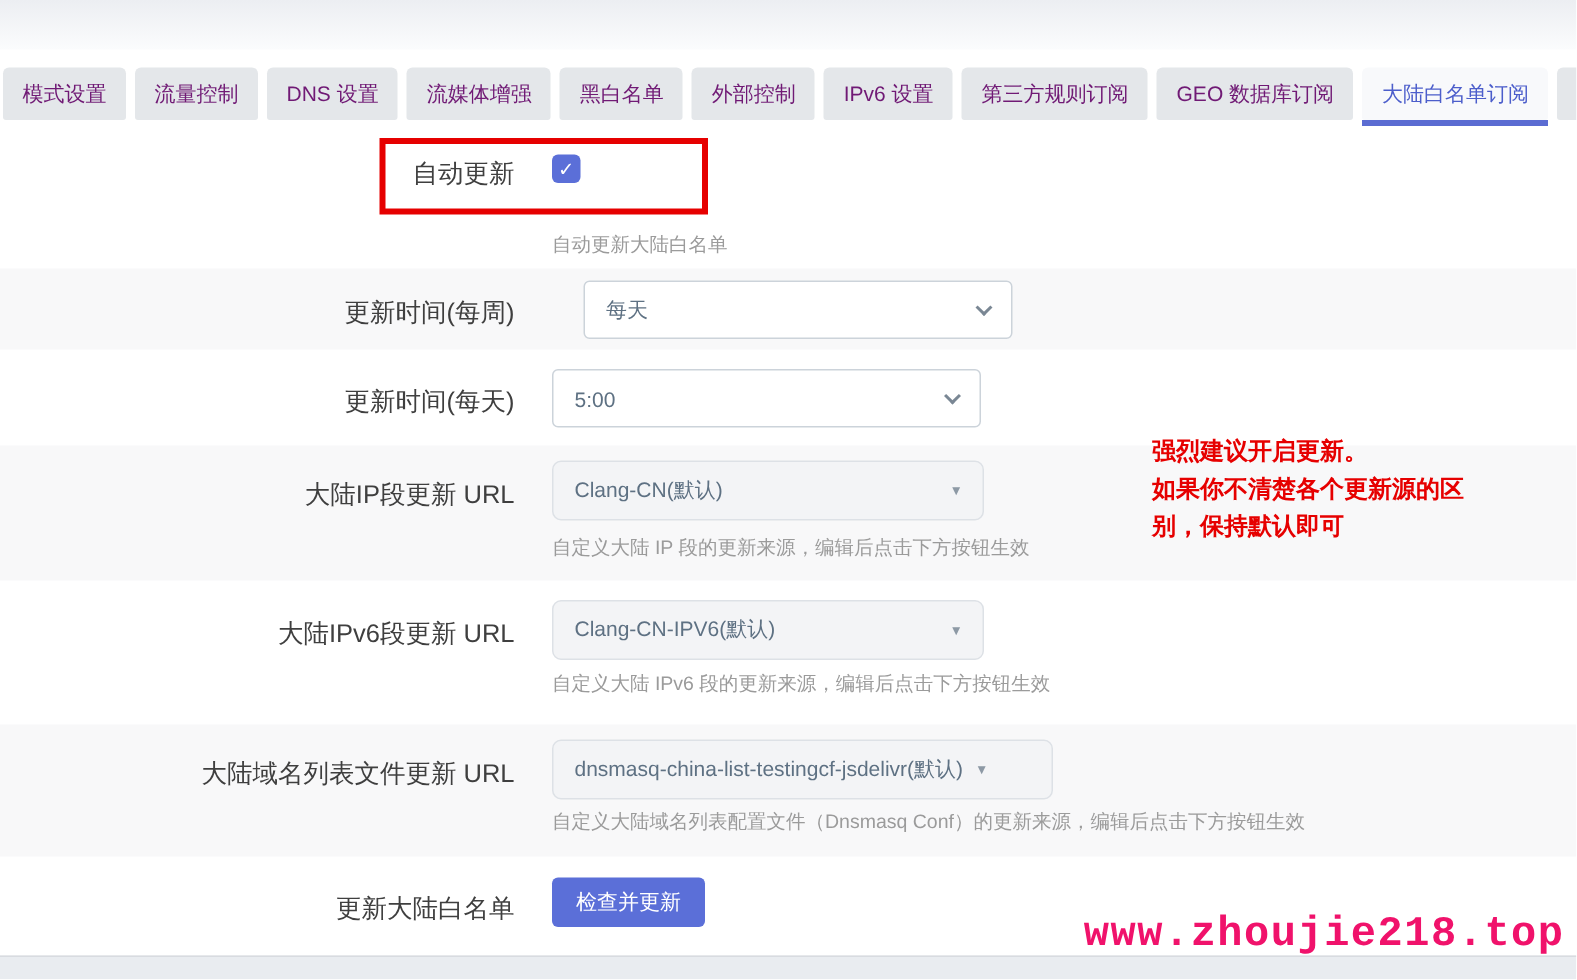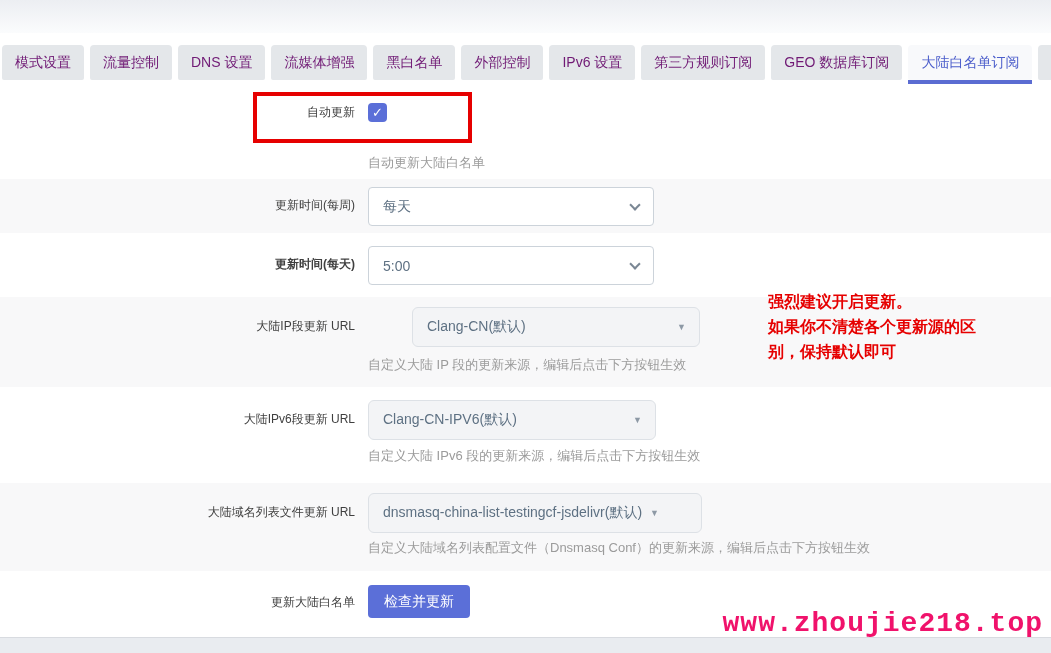--- a/index.html
+++ b/index.html
@@ -22,21 +22,21 @@
 
   
   .rows { position:absolute; top:84px; left:0; width:1051px; }
   .row { position:relative; width:1051px; }
   .bg-gray { background:#f8f8f9; }
   .row-a { height:95px; } .row-b { height:54px; } .row-c { height:64px; }
   .row-d { height:90px; } .row-e { height:96px; } .row-f { height:88px; }
   .row-g { height:66px; }
   .footer-band { height:16px; background:#e9ecf0; border-top:1px solid #d8dbe0; }
 
-  .flabel { position:absolute; left:12px; width:343px; text-align:right; font-size:12px; color:#3f3f3f; }
+  .flabel { position:absolute; left:0; width:343px; text-align:right; font-size:17px; color:#3f3f3f; }
   .helper { position:absolute; left:368px; font-size:13px; color:#9b9b9b; }
 
   
   .sel { position:absolute; left:368px; width:286px; height:39px; background:#fff;
     border:1px solid #ccd3da; border-radius:4px; display:flex; align-items:center;
     padding:0 14px; font-size:14px; color:#5e7183; cursor:pointer; }
   .sel .chev { position:absolute; right:14px; top:13px; width:8px; height:8px;
     border-right:2px solid #7a8794; border-bottom:2px solid #7a8794; transform:rotate(45deg); }
 
   
@@ -96,37 +96,37 @@
       <div class="flabel" style="top:20px;">自动更新</div>
       <div class="checkbox">
         <span>✓</span>
       </div>
       <div class="red-box"></div>
       <div class="helper" style="top:70px;">自动更新大陆白名单</div>
     </div>
 
     <div class="row row-b bg-gray">
       <div class="flabel" style="top:18px;">更新时间(每周)</div>
-      <div class="sel" style="top:8px;">
+      <div class="sel" style="top:8px;margin-left:21px;">
         <span>每天</span>
         <span class="chev"></span>
       </div>
     </div>
 
     <div class="row row-c">
-      <div class="flabel" style="top:23px;font-weight:bold;">更新时间(每天)</div>
+      <div class="flabel" style="top:23px;">更新时间(每天)</div>
       <div class="sel" style="top:13px;">
         <span>5:00</span>
         <span class="chev"></span>
       </div>
     </div>
 
     <div class="row row-d bg-gray">
       <div class="flabel" style="top:21px;">大陆IP段更新 URL</div>
-      <div class="combo" style="top:10px;margin-left:44px;">
+      <div class="combo" style="top:10px;">
         <span>Clang-CN(默认)</span>
         <span class="tri">▼</span>
       </div>
       <div class="helper" style="top:59px;">自定义大陆 IP 段的更新来源，编辑后点击下方按钮生效</div>
     </div>
 
     <div class="row row-e">
       <div class="flabel" style="top:24px;">大陆IPv6段更新 URL</div>
       <div class="combo" style="top:13px;">
         <span>Clang-CN-IPV6(默认)</span>

